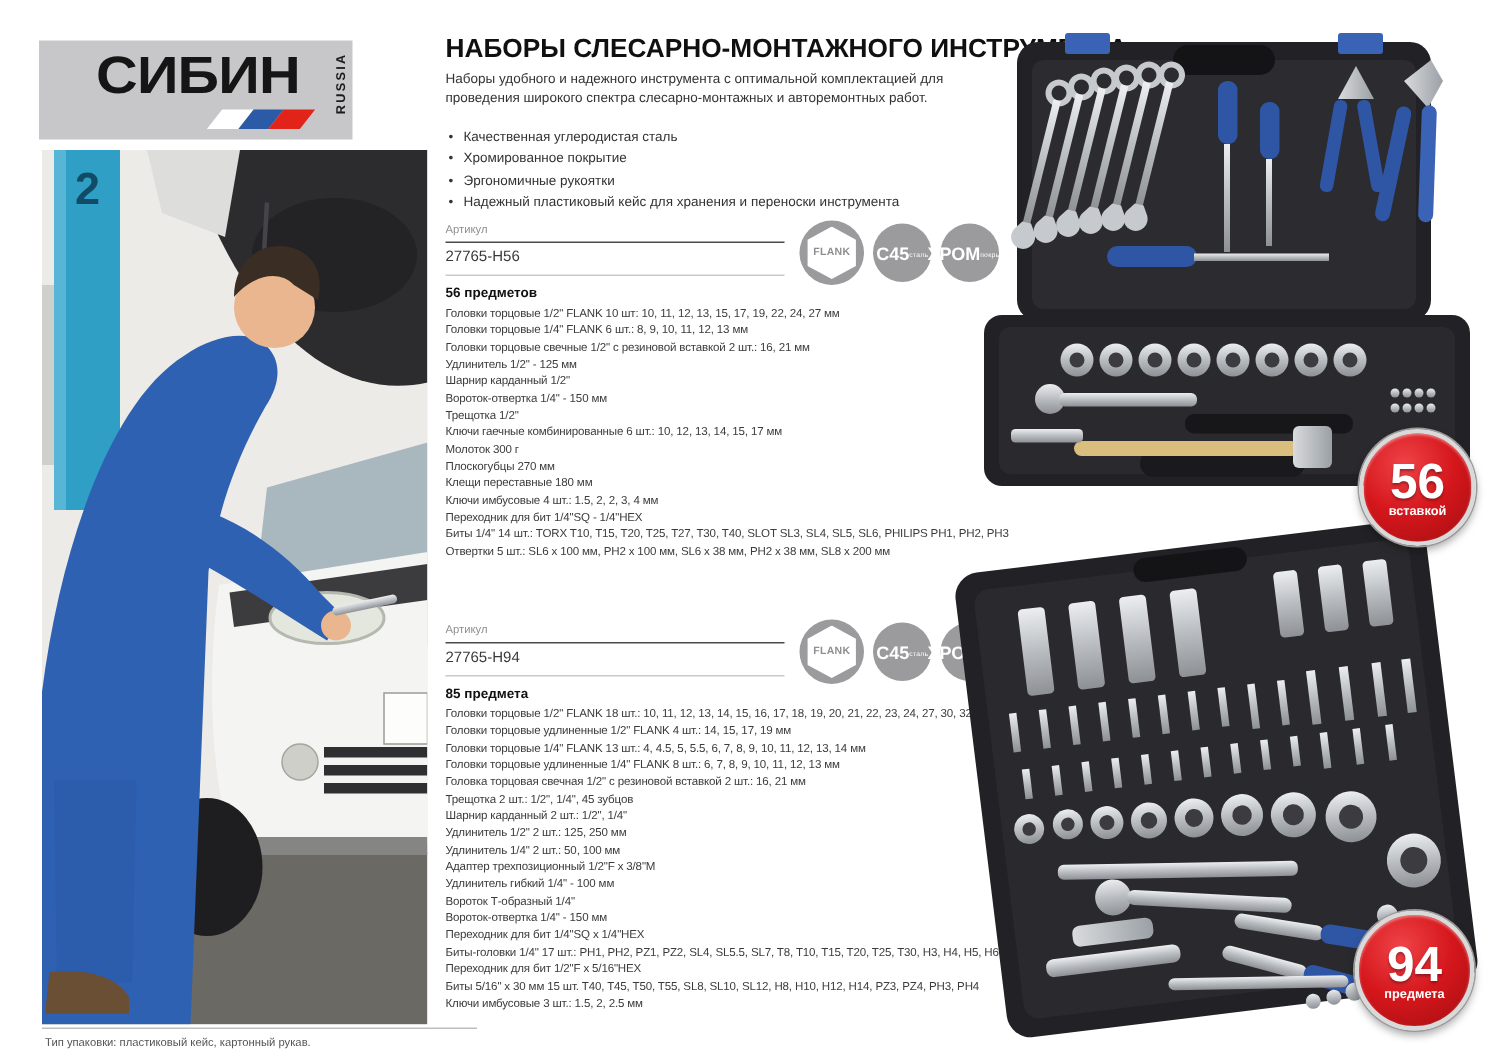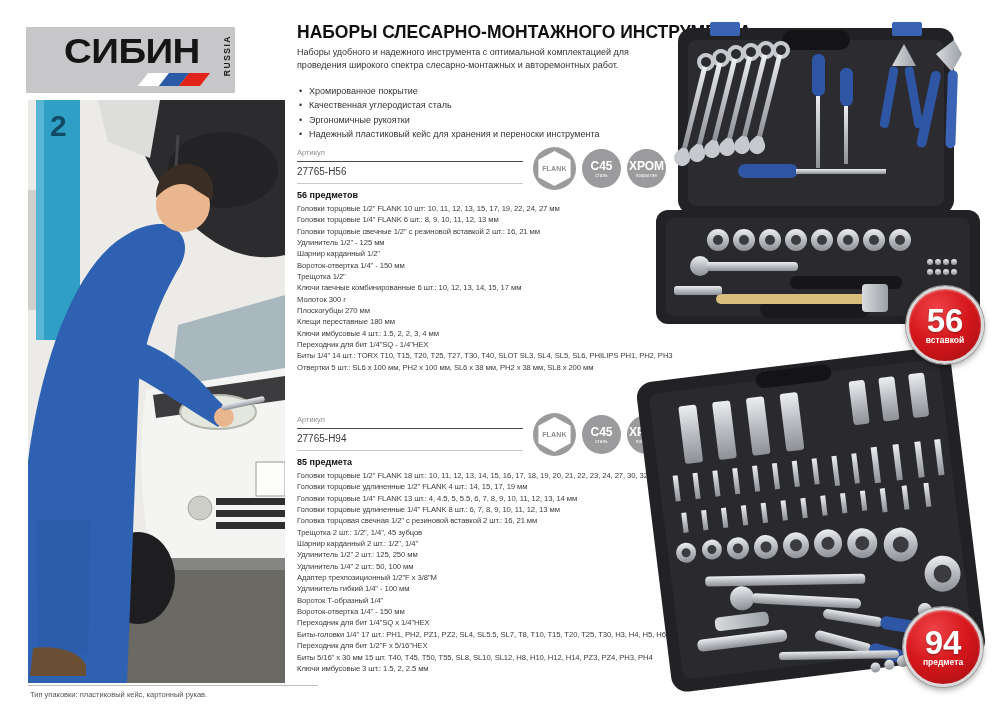--- a/index.html
+++ b/index.html
@@ -37,21 +37,21 @@
   .sku{font-size:10px;line-height:12px;color:#3a3a3a;padding:4px 0 5px;}
   .ph{font-size:9px;font-weight:bold;color:#101010;margin:6px 0 3px;}
   .contents{margin:0;padding:0;list-style:none;font-size:7.7px;line-height:11.35px;
             letter-spacing:-.1px;color:#3c3c3c;}
 
   
   .cert-row{position:absolute;display:flex;gap:6px;align-items:center;}
   .cr1{left:533px;top:147px;}
   .cr2{left:533px;top:413px;}
   .cert{width:39px;height:39px;border-radius:50%;background:#9b9b9d;color:#fff;display:flex;
-        flex-direction:column;align-items:center;justify-content:center;text-align:center;flex:0 0 auto;}
+        flex-direction:row;align-items:center;justify-content:center;text-align:center;flex:0 0 auto;}
   .cert.flank{width:43px;height:43px;position:relative;}
   .hex{position:absolute;inset:4px;background:#fff;
        clip-path:polygon(50% 0%,96% 25%,96% 75%,50% 100%,4% 75%,4% 25%);
        display:flex;align-items:center;justify-content:center;}
   .hex span{color:#8f8f91;font-weight:bold;font-size:7px;letter-spacing:.2px;}
   .cert .big{font-weight:bold;font-size:12px;line-height:12px;}
   .cert .small{font-size:4.5px;line-height:5px;margin-top:1px;letter-spacing:.2px;}
 
   
   .badge{position:absolute;border-radius:50%;
@@ -135,22 +135,22 @@
         <path d="M113 242 C140 252 166 272 186 296 L201 311 L190 327 C164 311 134 291 107 276 Z" fill="#2e61b2"></path>
         <circle cx="196" cy="317" r="10" fill="#e9b68f"></circle>
         <rect x="193" y="305" width="44" height="6" rx="3" transform="rotate(-12 193 305)" fill="url(#metal)"></rect>
       </g>
     </svg>
   </div>
 
   <h1 class="title">НАБОРЫ СЛЕСАРНО-МОНТАЖНОГО ИНСТРУМЕНТА</h1>
   <p class="intro">Наборы удобного и надежного инструмента с оптимальной комплектацией для проведения широкого спектра слесарно-монтажных и авторемонтных работ.</p>
   <ul class="features">
+      <li>Качественная углеродистая сталь</li>
       <li>Хромированное покрытие</li>
-      <li>Качественная углеродистая сталь</li>
       <li>Эргономичные рукоятки</li>
       <li>Надежный пластиковый кейс для хранения и переноски инструмента</li>
     </ul>
 
   <section class="product p1">
     <div class="sku-label">Артикул</div>
     <div class="rule-dark"></div>
     <div class="sku">27765-H56</div>
     <div class="rule-light"></div>
     <h2 class="ph">56 предметов</h2>

